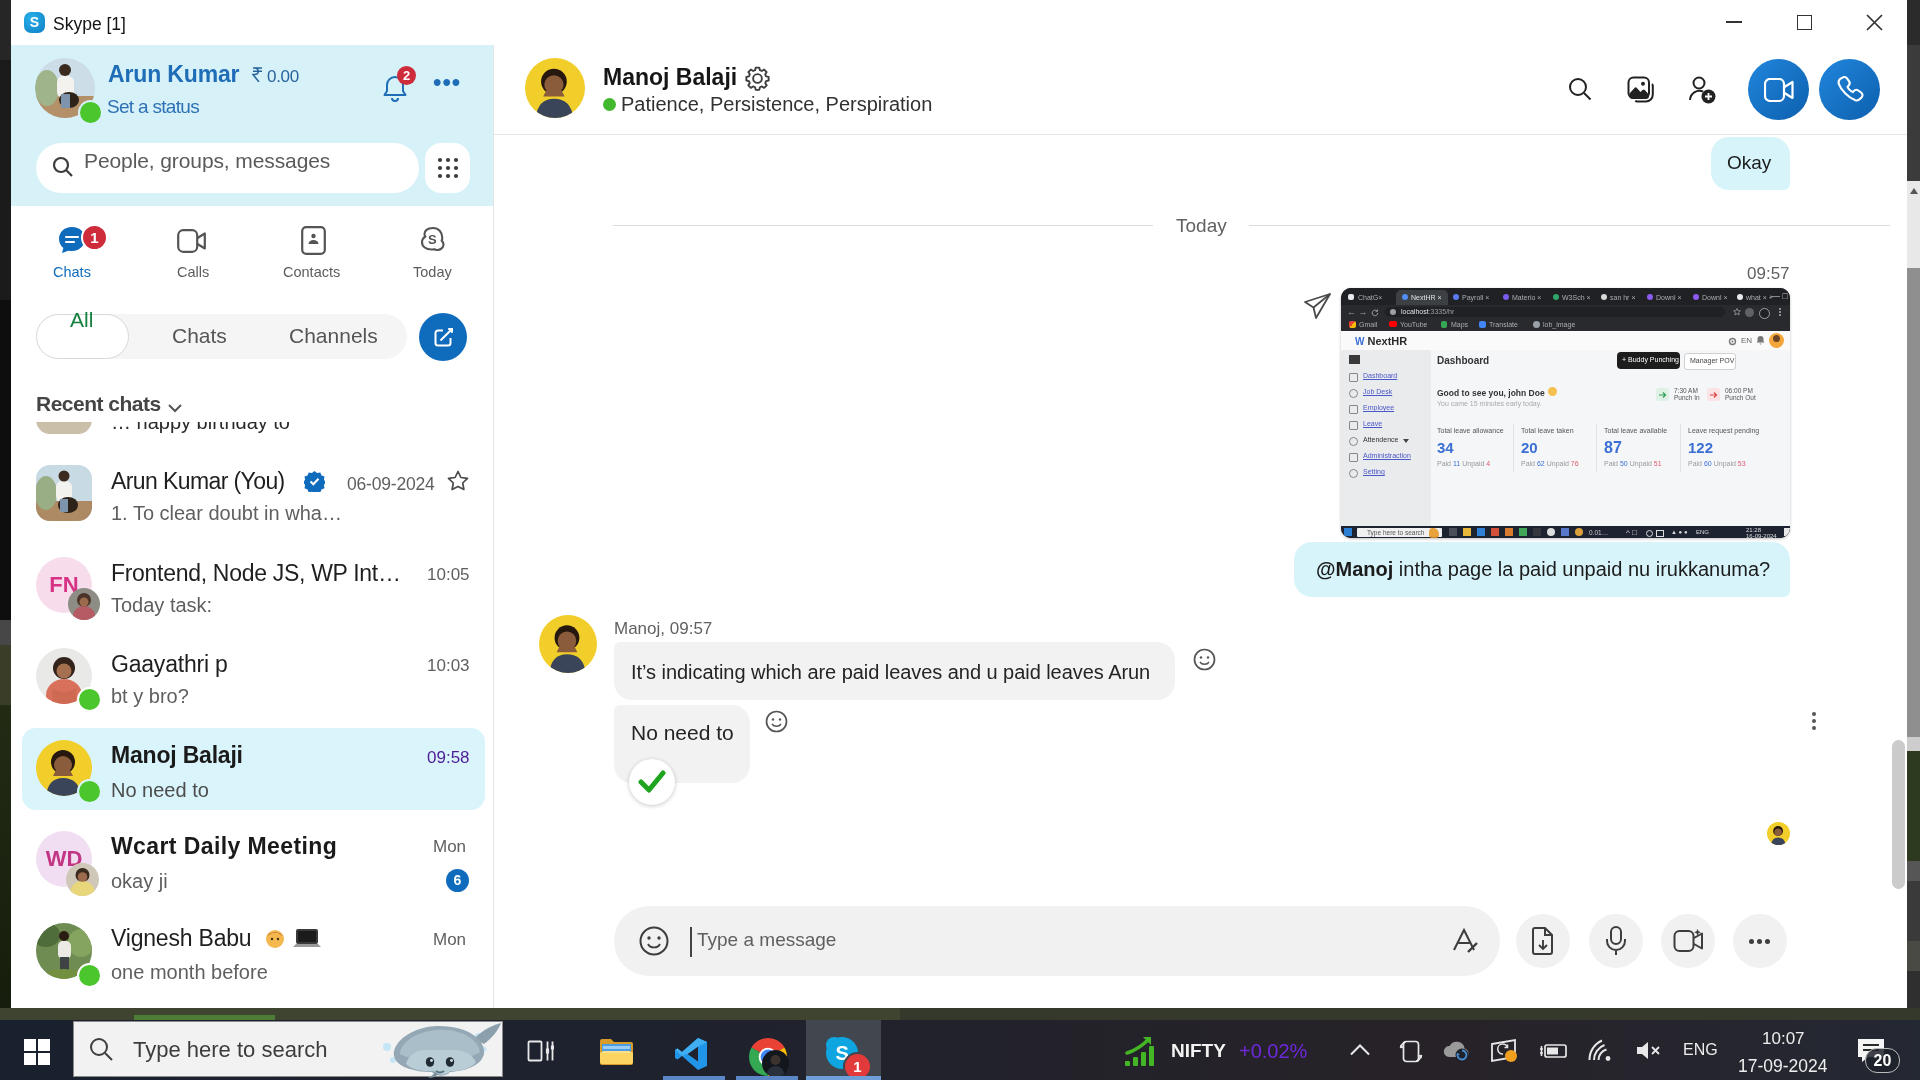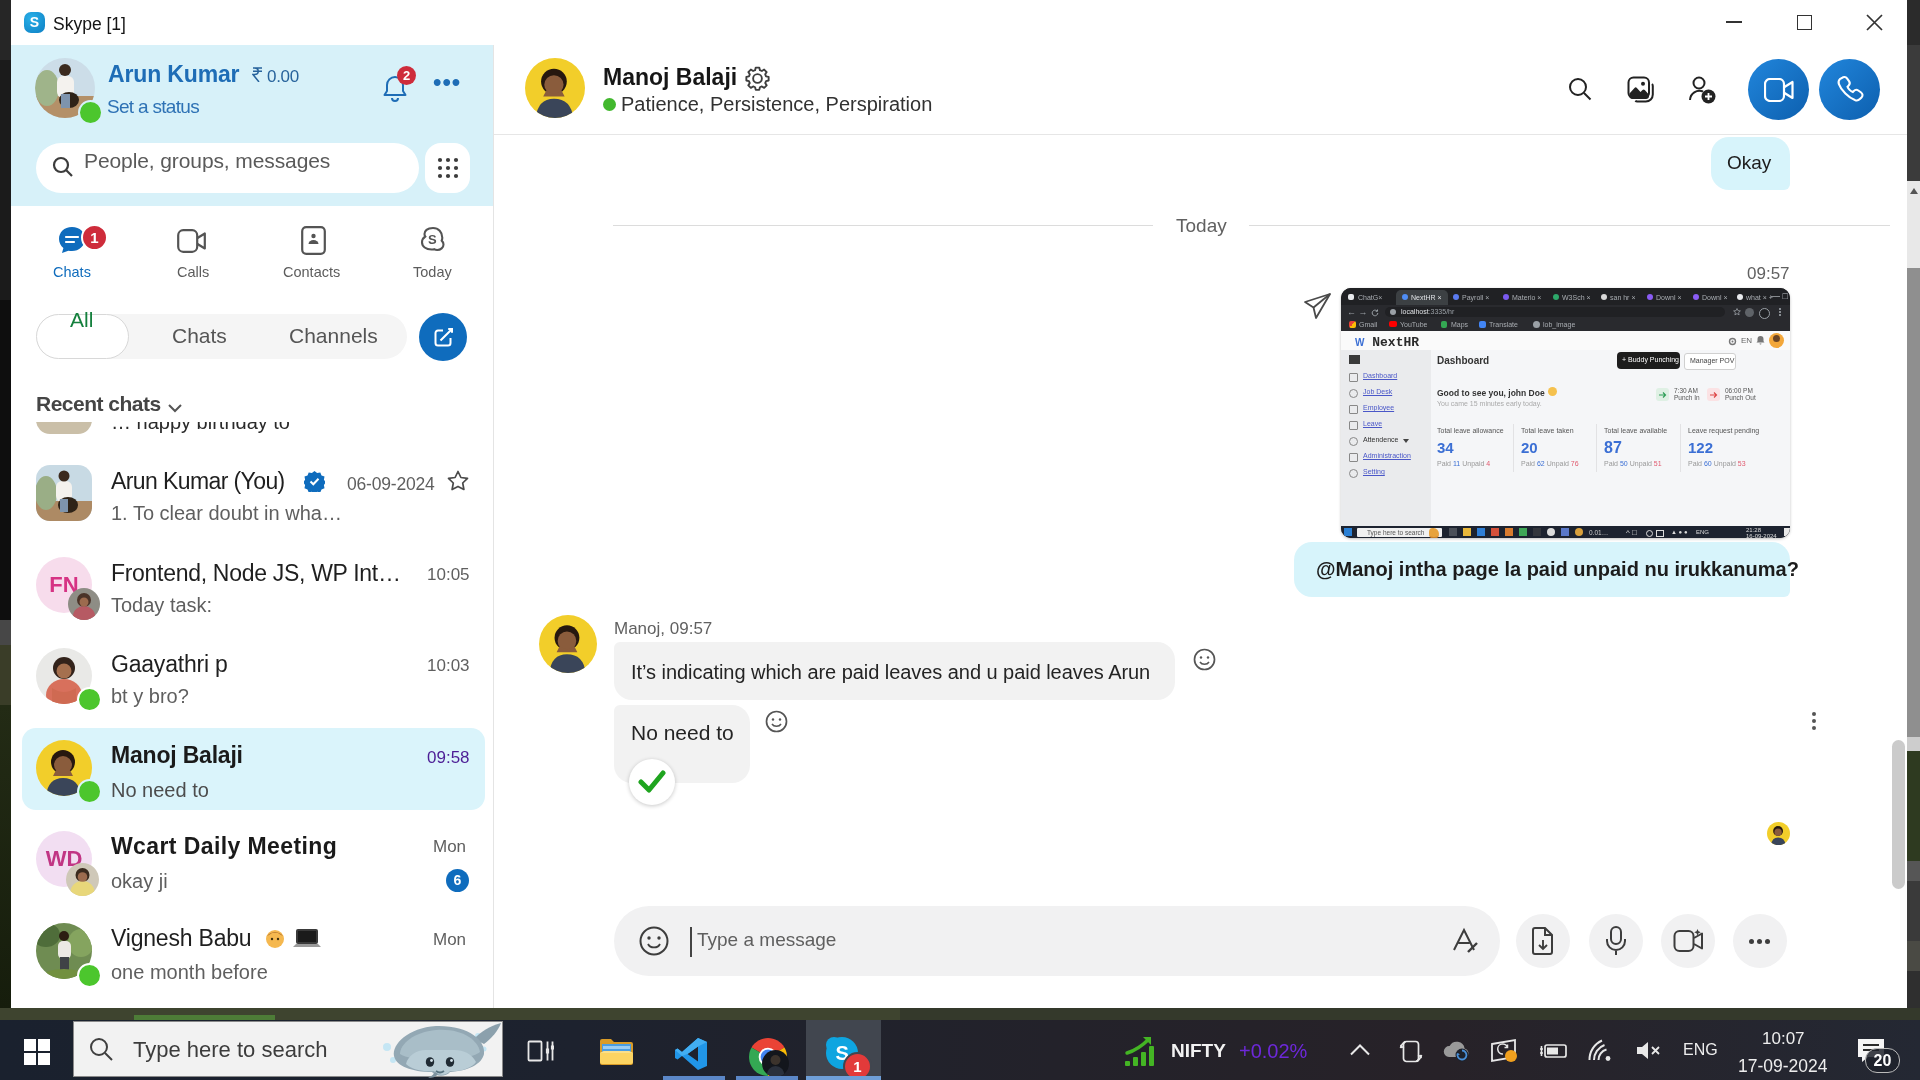--- a/index.html
+++ b/index.html
@@ -380,21 +380,21 @@
   <div class="a txt" style="left:59px;top:33px;font-size:7px;color:#a8acb1;">YouTube</div>
   <div class="a" style="left:100px;top:33px;width:6px;height:7px;border-radius:2px;background:#34a853;"></div>
   <div class="a txt" style="left:110px;top:33px;font-size:7px;color:#a8acb1;">Maps</div>
   <div class="a" style="left:138px;top:33px;width:7px;height:7px;border-radius:2px;background:#4285f4;"></div>
   <div class="a txt" style="left:148px;top:33px;font-size:7px;color:#a8acb1;">Translate</div>
   <div class="a" style="left:192px;top:33px;width:7px;height:7px;border-radius:50%;background:#9aa0a6;"></div>
   <div class="a txt" style="left:202px;top:33px;font-size:7px;color:#a8acb1;">lob_image</div>
 
   <div class="a" style="left:0;top:43px;width:449px;height:195px;background:#f5f6f8;"></div>
   <div class="a" style="left:0;top:43px;width:449px;height:19px;background:#fafafa;"></div>
-  <div class="a txt" style="left:14px;top:47px;font-size:10px;font-weight:bold;color:#3b6fd4;">W<span style="color:#2b2b2b;font-size:13px;font-family:Liberation Mono, monospace;"> NextHR</span></div>
+  <div class="a txt" style="left:14px;top:47px;font-size:10px;font-weight:bold;color:#3b6fd4;">W<span style="color:#2b2b2b;font-size:11px;"> NextHR</span></div>
   <svg class="a" style="left:387px;top:49px" width="9" height="9" viewBox="0 0 9 9">
       <circle cx="4.5" cy="4.5" r="3" fill="none" stroke="#777" stroke-width="1.4"></circle>
       <circle cx="4.5" cy="4.5" r="1" fill="#777"></circle>
     </svg>
     <div class="a txt" style="left:400px;top:48px;font-size:8px;color:#666;">EN</div>
     <svg class="a" style="left:415px;top:47px" width="9" height="10" viewBox="0 0 9 10">
       <path d="M4.5 1 a3 3 0 0 1 3 3 v2.2 l1 1.3 h-8 l1 -1.3 V4 a3 3 0 0 1 3 -3 z M3.5 8.5 a1 1 0 0 0 2 0" fill="#777"></path>
     </svg>
   <div class="a" style="left:428px;top:44.5px;width:15px;height:15px;border-radius:50%;background:#f3a73a;"></div>
   <div class="a" style="left:432px;top:47px;width:7px;height:7px;border-radius:50%;background:#6b4423;"></div>
@@ -470,21 +470,21 @@
   <div class="a txt" style="left:248px;top:241px;font-size:6.5px;color:#ccc;">0.01…</div>
   <div class="a txt" style="left:285px;top:240px;font-size:8px;color:#ddd;">^ □</div>
     <div class="a" style="left:305px;top:242px;width:5px;height:5px;border:1px solid #ddd;border-radius:50%;"></div>
     <div class="a" style="left:315px;top:242px;width:6px;height:5px;border:1px solid #ddd;"></div>
   <div class="a txt" style="left:330px;top:241px;font-size:6px;color:#ddd;">▲ ● ●</div>
   <div class="a txt" style="left:355px;top:241px;font-size:6px;color:#ddd;">ENG</div>
   <div class="a txt" style="left:405px;top:239px;font-size:6px;color:#ddd;line-height:6px;">21:28<br>16-09-2024</div>
   <div class="a" style="left:443px;top:240px;width:6px;height:8px;background:#e8e8e8;"></div>
 </div>
 <div class="a" style="left:1294px;top:542px;width:496px;height:55px;background:#d7f4fb;border-radius:18px 18px 6px 18px;"></div>
-<div class="a txt" style="left:1316px;top:558px;font-size:20px;color:#1c1c1c;font-weight:bold;"><b>@Manoj</b> intha page la paid unpaid nu irukkanuma?</div>
+<div class="a txt" style="left:1316px;top:558px;font-size:20px;color:#1c1c1c;"><b>@Manoj</b> intha page la paid unpaid nu irukkanuma?</div>
 
 <svg class="a" style="left:539px;top:615px" width="58" height="58" viewBox="0 0 56 56">
     <defs>
       <clipPath id="c8">
         <circle cx="28" cy="28" r="28"></circle>
       </clipPath>
     </defs>
     <g clip-path="url(#c8)">
       <rect width="56" height="56" fill="#f2ce2a"></rect>
       <circle cx="27" cy="22" r="12" fill="#26180f"></circle>

